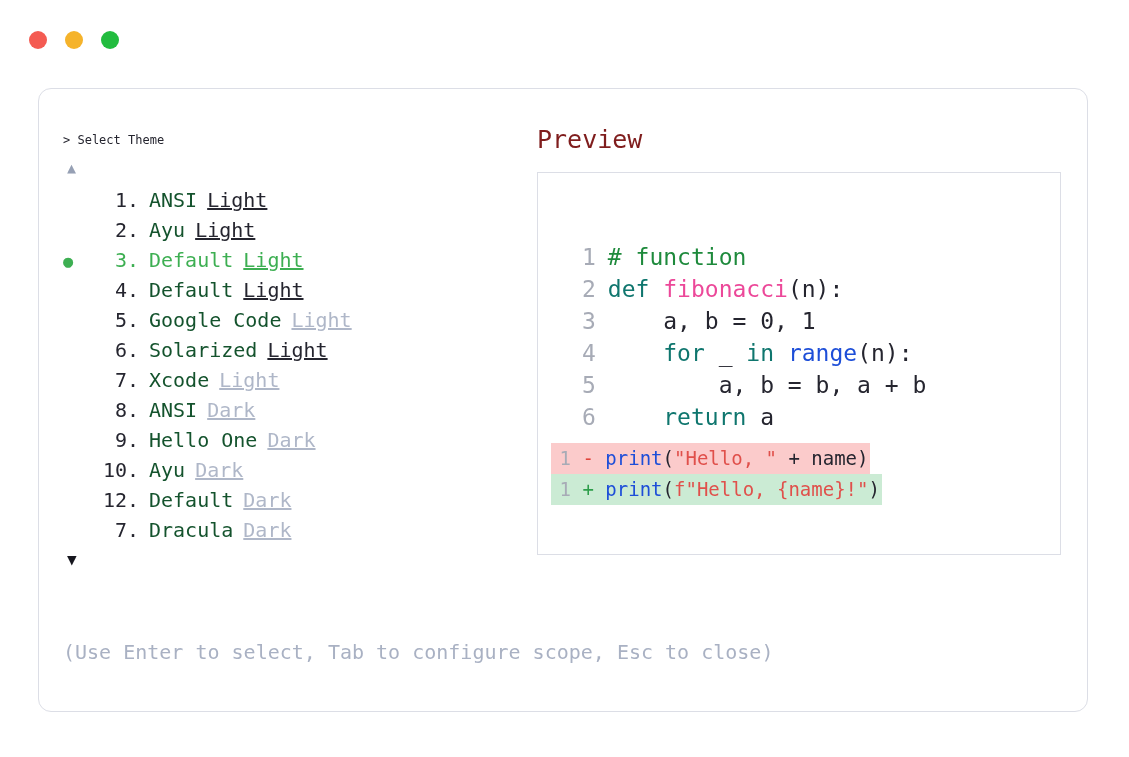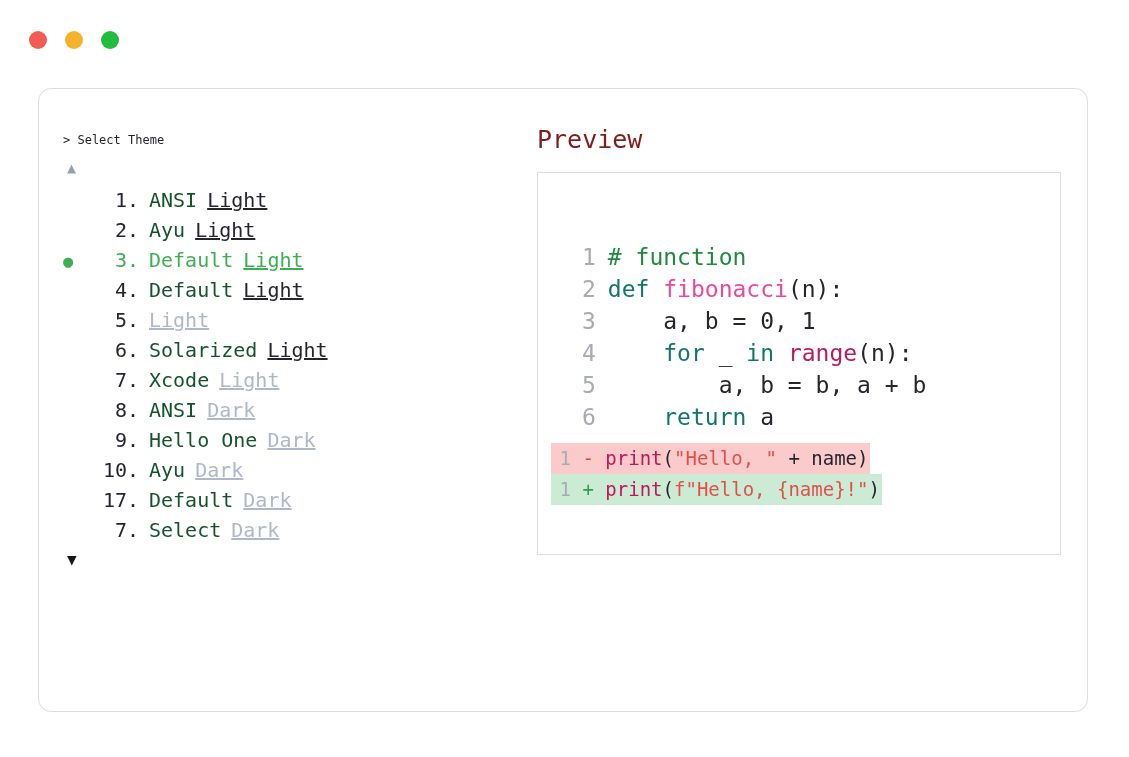--- a/index.html
+++ b/index.html
@@ -166,21 +166,21 @@
     display: inline-block;
     width: 12px;
     text-align: right;
   }
   .tok-comment { color: #1E8A3C; }
   .tok-kw      { color: #0f766e; }
   .tok-fname   { color: #ec4899; }
   .tok-str     { color: #E0504B; }
   .tok-plain   { color: #25252F; }
   .tok-num     { color: #25252F; }
-  .tok-builtin { color: #be185d; }
+  .tok-builtin { color: #1d4ed8; }
 
   #diff-block {
     position: absolute;
     left: 13px;
     top: 270px;
     font-size: 19px;
     line-height: 31px;
     white-space: pre;
   }
   .diff-line {
@@ -218,35 +218,36 @@
   <div id="tui-body">
 
     <div id="theme-column">
       <div id="prompt-line">&gt; Select Theme</div>
       <div id="scroll-up-arrow" class="scroll-arrow">▲</div>
       <div id="theme-list">
           <div class="theme-row"><span class="theme-bullet"></span><span class="theme-index">1.</span><span class="theme-name">ANSI</span><span class="theme-variant">Light</span></div>
           <div class="theme-row"><span class="theme-bullet"></span><span class="theme-index">2.</span><span class="theme-name">Ayu</span><span class="theme-variant">Light</span></div>
           <div class="theme-row selected"><span class="theme-bullet">●</span><span class="theme-index">3.</span><span class="theme-name">Default</span><span class="theme-variant">Light</span></div>
           <div class="theme-row"><span class="theme-bullet"></span><span class="theme-index">4.</span><span class="theme-name">Default</span><span class="theme-variant">Light</span></div>
-          <div class="theme-row"><span class="theme-bullet"></span><span class="theme-index">5.</span><span class="theme-variant muted">Light</span></div>
+          <div class="theme-row"><span class="theme-bullet"></span><span class="theme-index">5.</span><span class="theme-name">Google Code</span><span class="theme-variant muted">Light</span></div>
           <div class="theme-row"><span class="theme-bullet"></span><span class="theme-index">6.</span><span class="theme-name">Solarized</span><span class="theme-variant">Light</span></div>
           <div class="theme-row"><span class="theme-bullet"></span><span class="theme-index">7.</span><span class="theme-name">Xcode</span><span class="theme-variant muted">Light</span></div>
           <div class="theme-row"><span class="theme-bullet"></span><span class="theme-index">8.</span><span class="theme-name">ANSI</span><span class="theme-variant muted">Dark</span></div>
           <div class="theme-row"><span class="theme-bullet"></span><span class="theme-index">9.</span><span class="theme-name">Hello One</span><span class="theme-variant muted">Dark</span></div>
           <div class="theme-row"><span class="theme-bullet"></span><span class="theme-index">10.</span><span class="theme-name">Ayu</span><span class="theme-variant muted">Dark</span></div>
-          <div class="theme-row"><span class="theme-bullet"></span><span class="theme-index">17.</span><span class="theme-name">Default</span><span class="theme-variant muted">Dark</span></div>
-          <div class="theme-row"><span class="theme-bullet"></span><span class="theme-index">7.</span><span class="theme-name">Select</span><span class="theme-variant muted">Dark</span></div>
+          <div class="theme-row"><span class="theme-bullet"></span><span class="theme-index">12.</span><span class="theme-name">Default</span><span class="theme-variant muted">Dark</span></div>
+          <div class="theme-row"><span class="theme-bullet"></span><span class="theme-index">7.</span><span class="theme-name">Dracula</span><span class="theme-variant muted">Dark</span></div>
         </div>
       <div id="scroll-down-arrow" class="scroll-arrow">▼</div>
     </div>
 
     <div id="preview-column">
       <div id="preview-label">Preview</div>
       <div id="preview-box">
         <div id="code-block"><span class="code-line"><span class="gutter">1</span><span> </span><span class="tok-comment"># function</span></span><span class="code-line"><span class="gutter">2</span><span> </span><span class="tok-kw">def </span><span class="tok-fname">fibonacci</span><span class="tok-plain">(n):</span></span><span class="code-line"><span class="gutter">3</span><span> </span><span class="tok-plain">    a, b = </span><span class="tok-num">0</span><span class="tok-plain">, </span><span class="tok-num">1</span></span><span class="code-line"><span class="gutter">4</span><span> </span><span class="tok-plain">    </span><span class="tok-kw">for</span><span class="tok-plain"> _ </span><span class="tok-kw">in</span><span class="tok-plain"> </span><span class="tok-builtin">range</span><span class="tok-plain">(n):</span></span><span class="code-line"><span class="gutter">5</span><span> </span><span class="tok-plain">        a, b = b, a + b</span></span><span class="code-line"><span class="gutter">6</span><span> </span><span class="tok-plain">    </span><span class="tok-kw">return</span><span class="tok-plain"> a</span></span></div>
         <div id="diff-block"><span class="diff-wrap"><span class="diff-line diff-removed"><span class="gutter-wide">1</span><span> </span><span class="diff-marker-minus">-</span><span> </span><span class="tok-builtin">print</span><span class="tok-plain">(</span><span class="tok-str">"Hello, "</span><span class="tok-plain"> + name)</span></span></span><span class="diff-wrap"><span class="diff-line diff-added"><span class="gutter-wide">1</span><span> </span><span class="diff-marker-plus">+</span><span> </span><span class="tok-builtin">print</span><span class="tok-plain">(</span><span class="tok-str">f"Hello, {name}!"</span><span class="tok-plain">)</span></span></span></div>
       </div>
     </div>
 
+    <div id="footer-hint">(Use Enter to select, Tab to configure scope, Esc to close)</div>
 
   </div>
 </div>
 
 </body></html>

